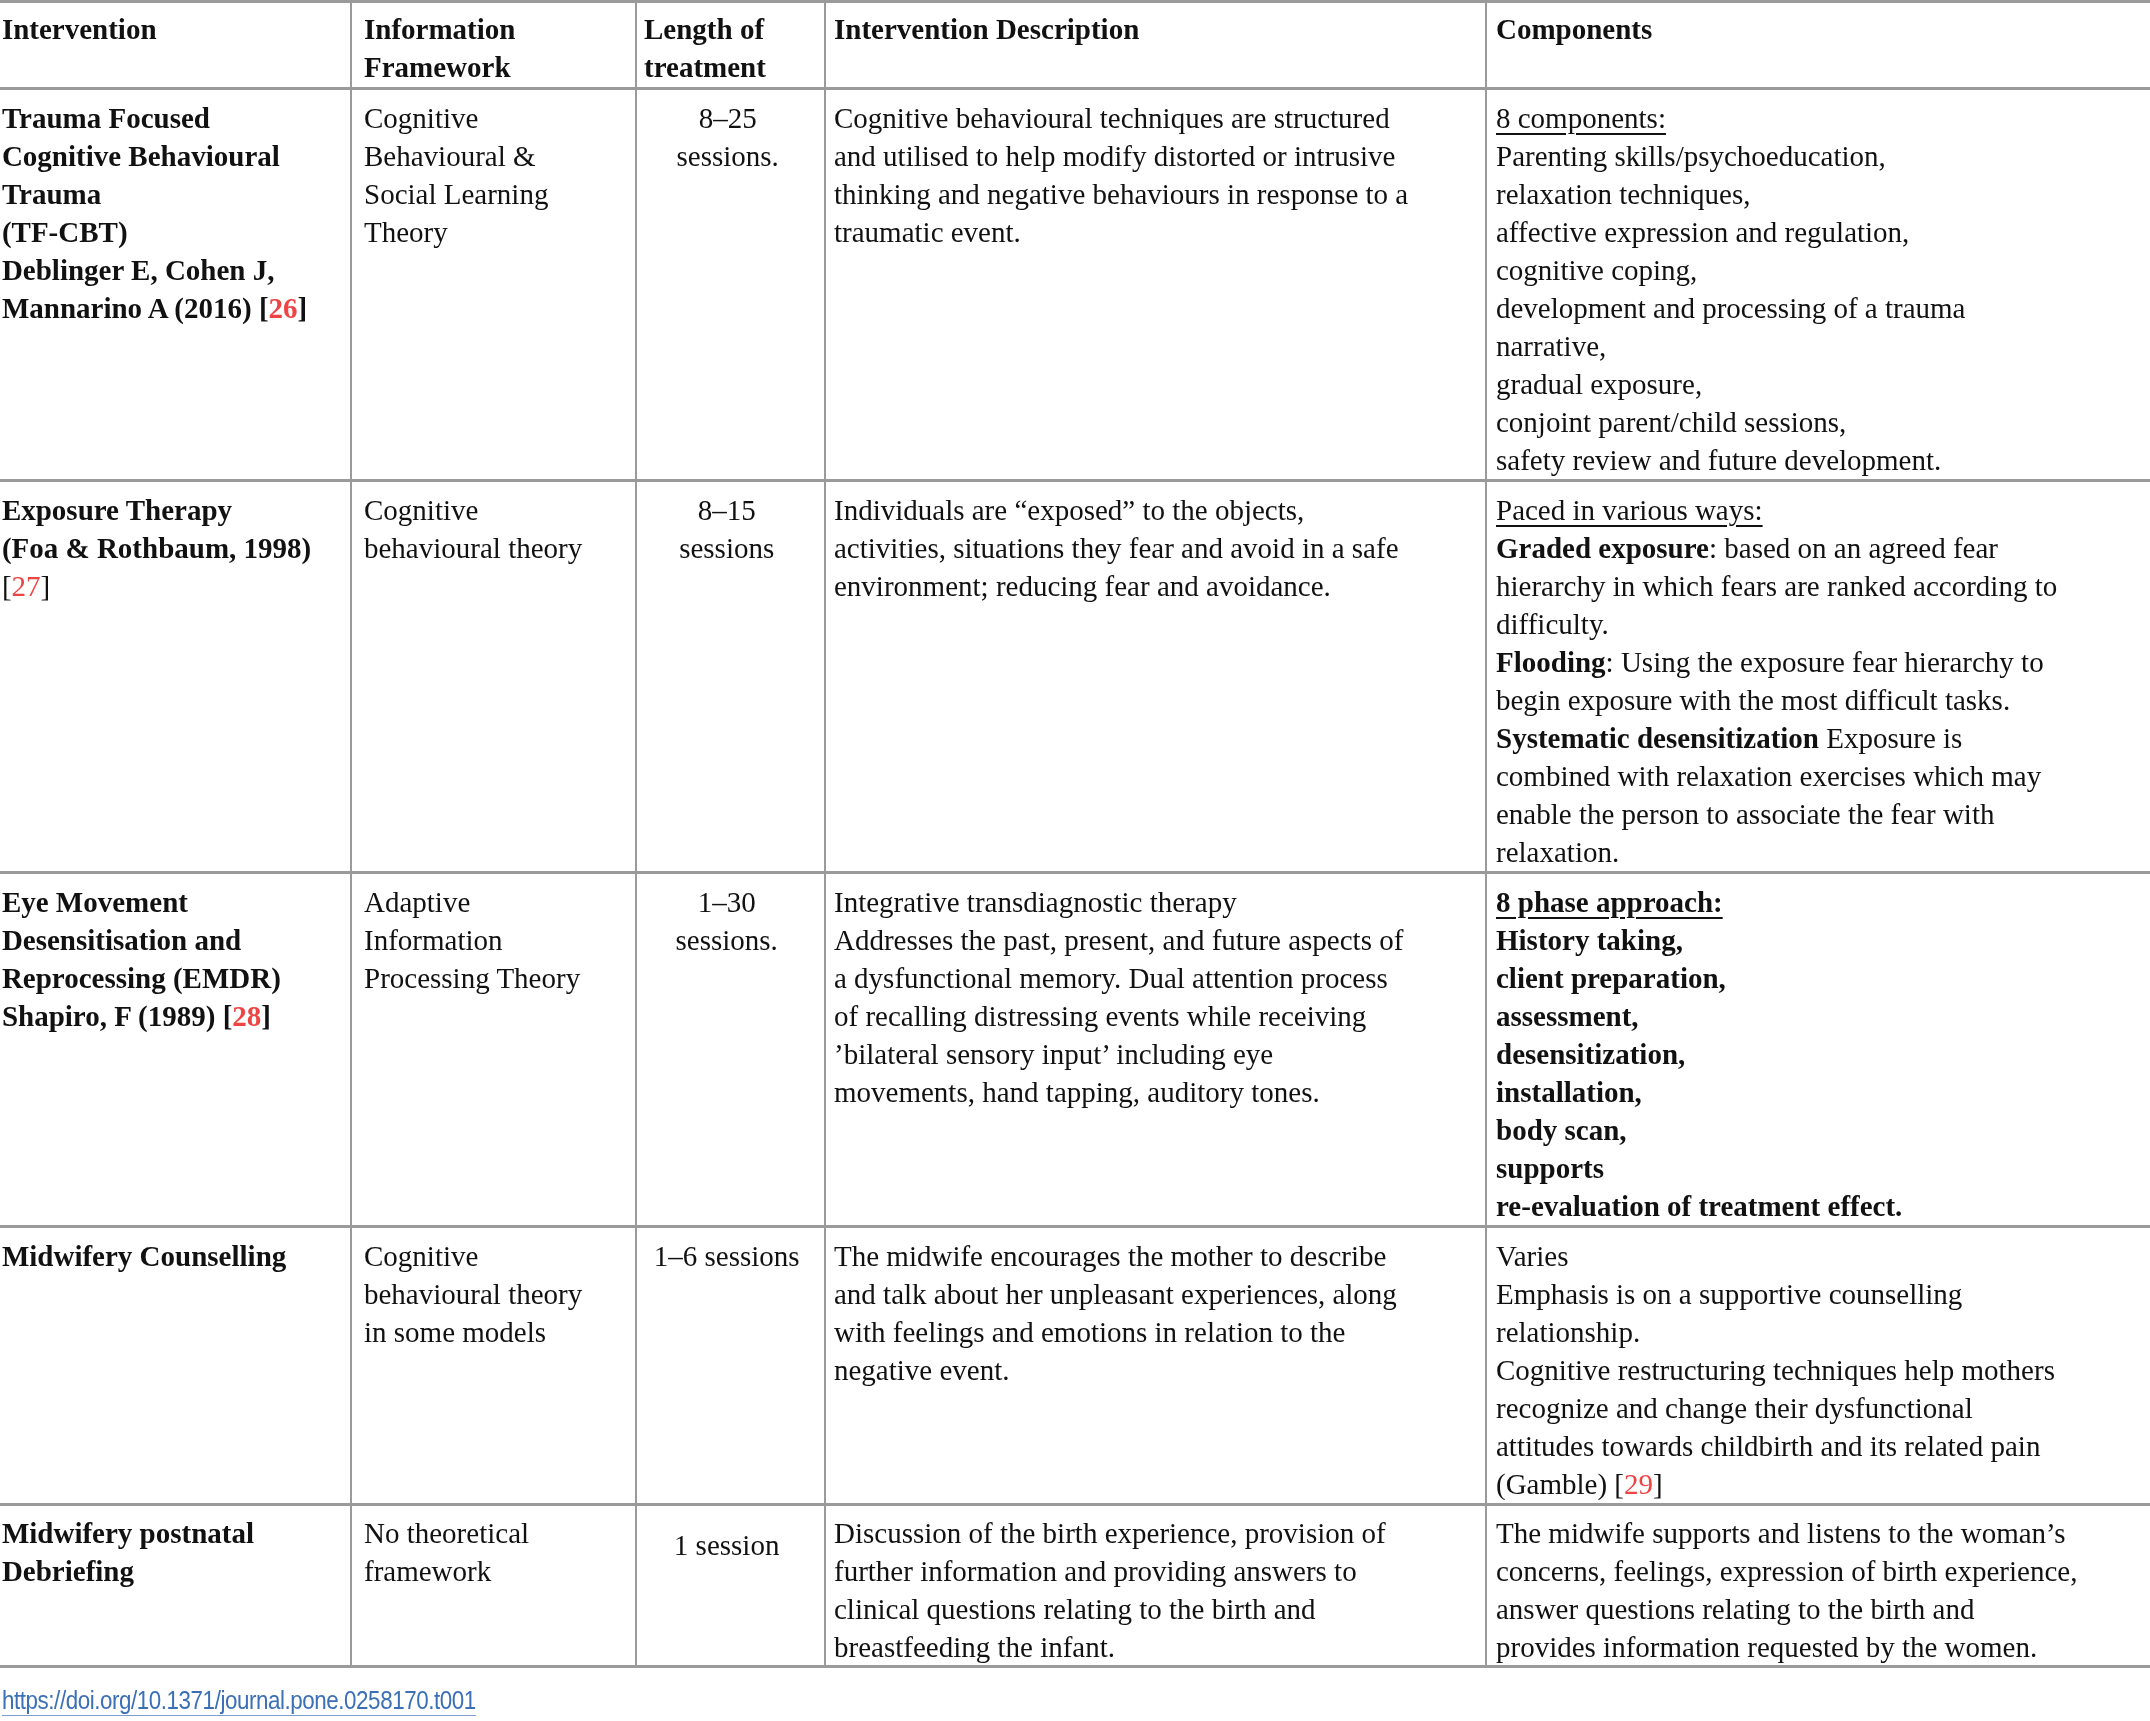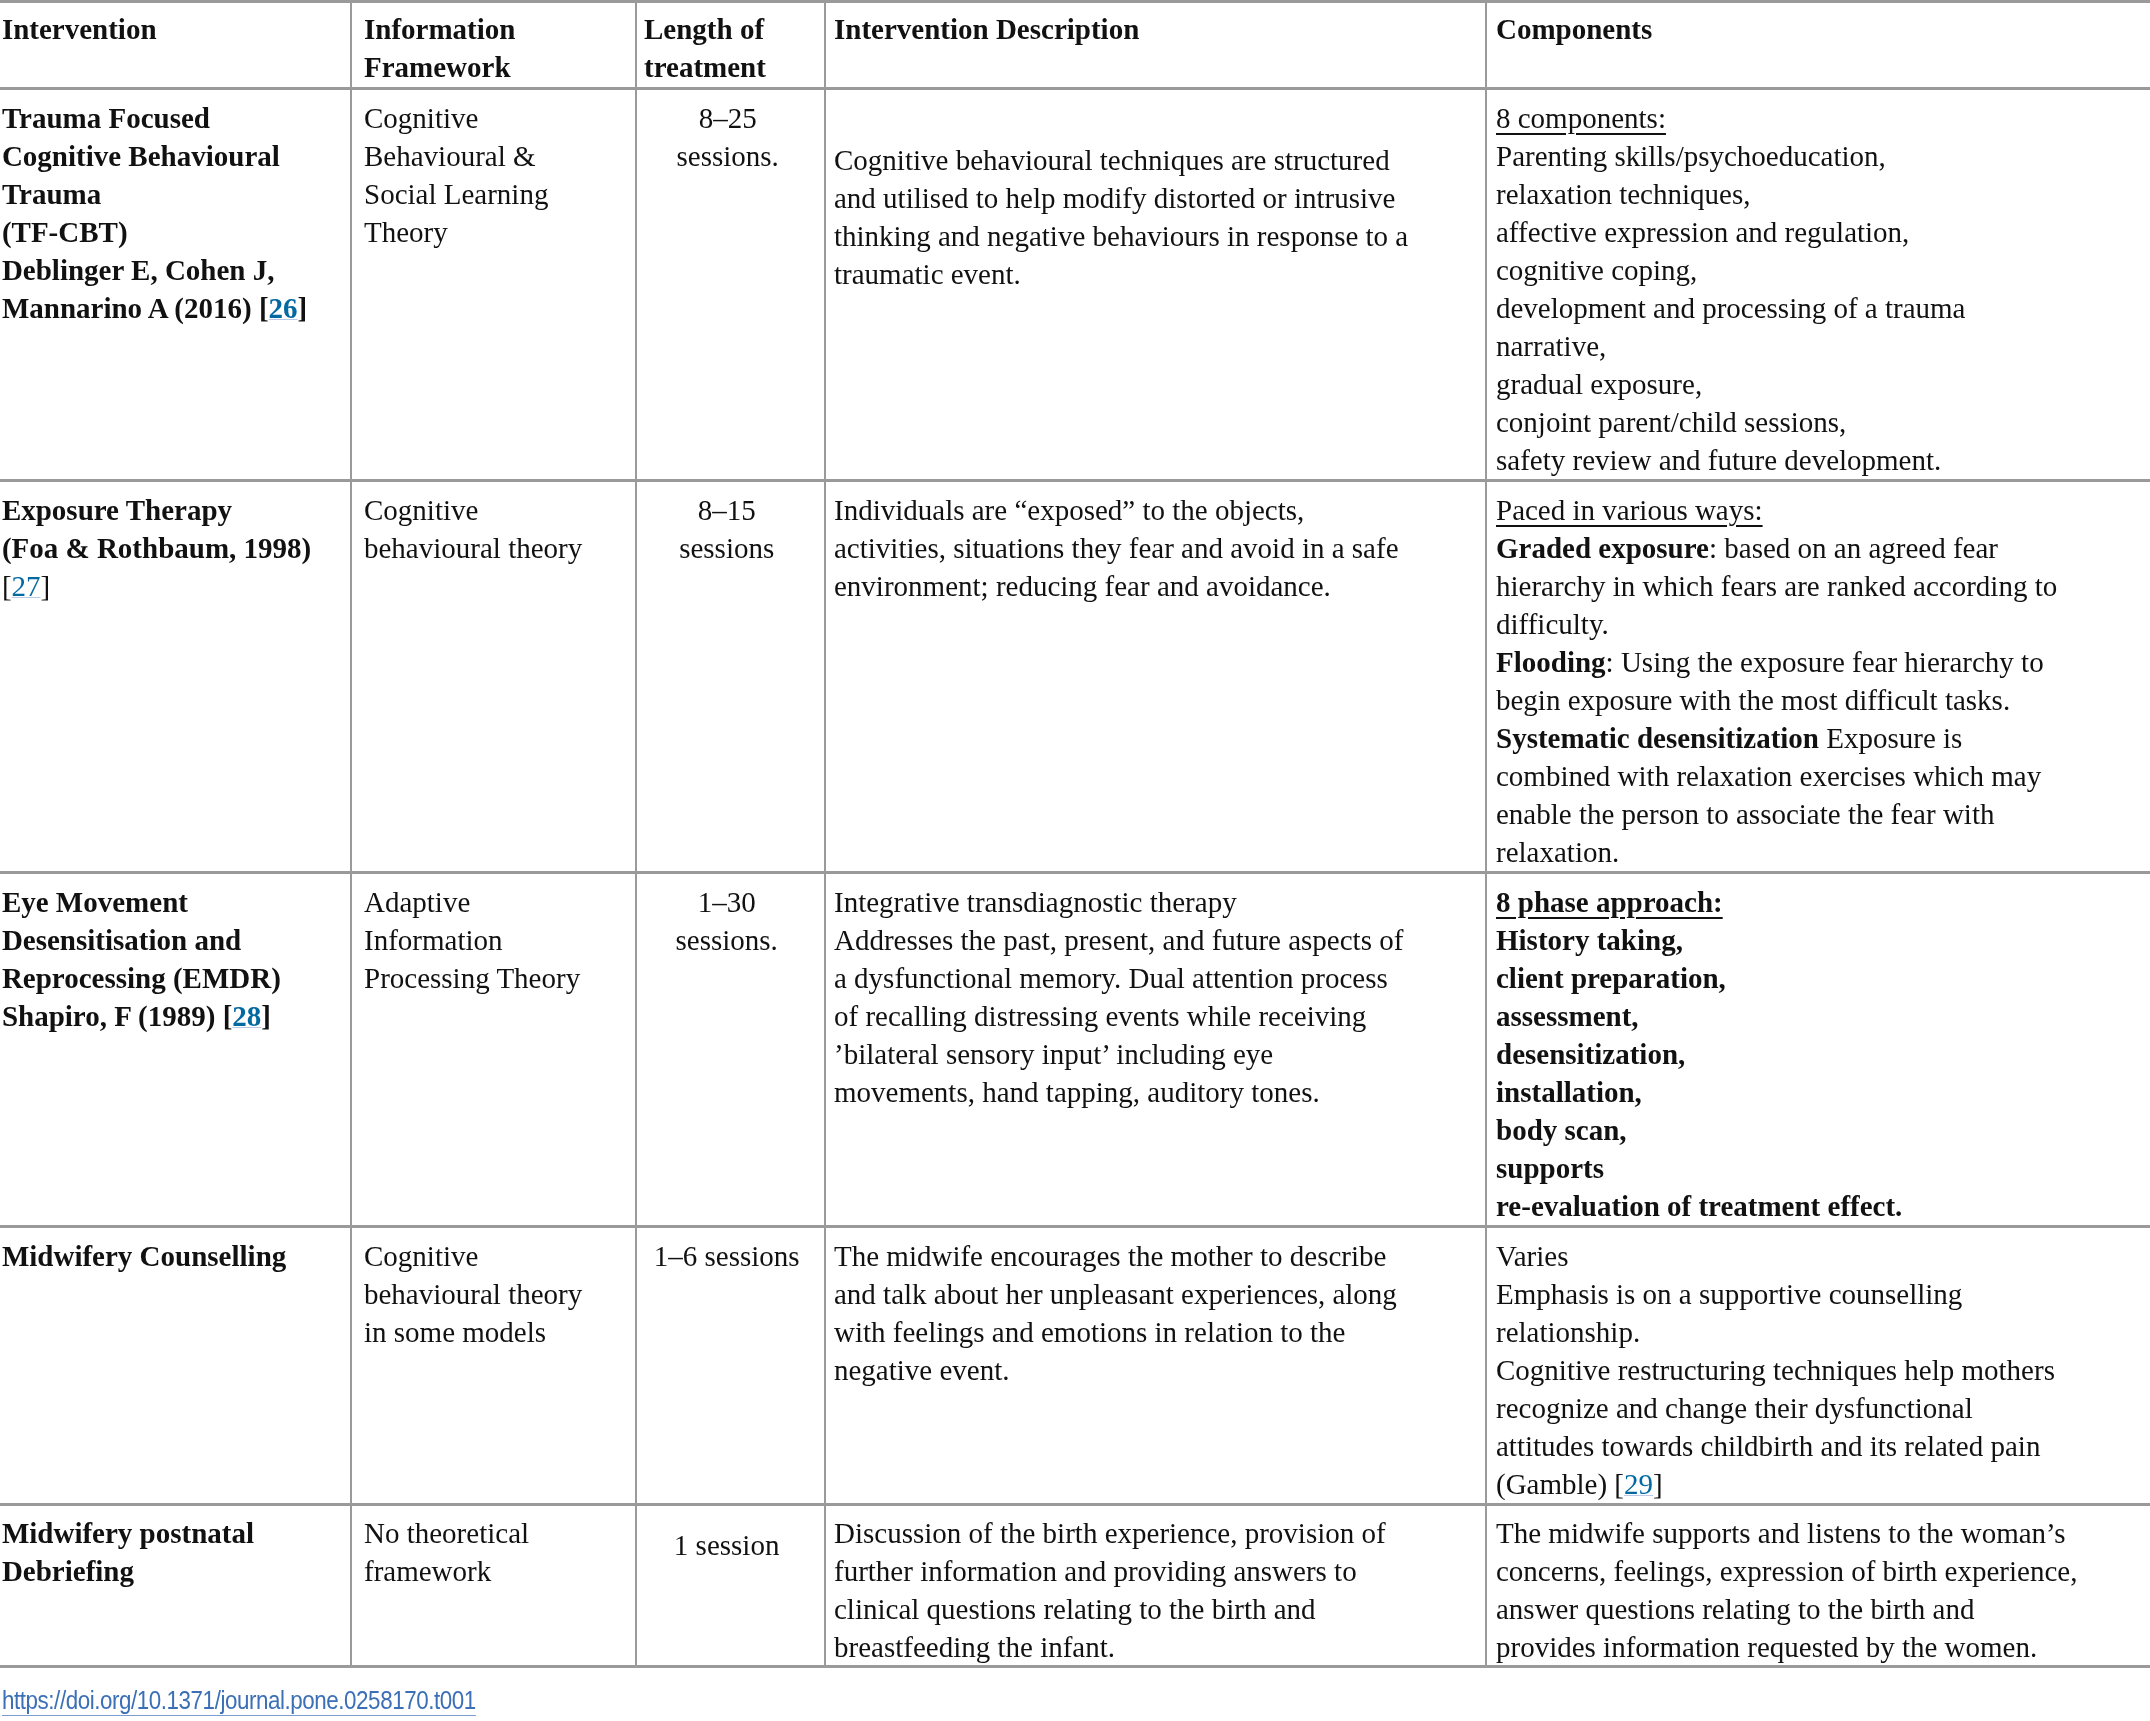--- a/index.html
+++ b/index.html
@@ -7,21 +7,21 @@
          font-family:"Liberation Serif", "DejaVu Serif", serif; color:#111; }
   .tbl { position:absolute; left:0; top:0; width:2151px; }
   .hline { position:absolute; left:0; width:2151px; height:2.9px; background:#9a9a9a; }
   .vline { position:absolute; width:1.9px; background:#9a9a9a; }
   .cell { position:absolute; font-size:29px; line-height:38px; box-sizing:border-box; padding:0 7.6px 0 0; }
   .hdr { font-weight:bold; top:9.6px; }
   .b { font-weight:bold; }
   .center { text-align:center; }
   .u { text-decoration:underline; text-decoration-thickness:1.9px; text-underline-offset:4.8px; }
   .line { display:block; white-space:nowrap; }
-  .ref { color:#0369a1; text-decoration:underline; text-decoration-color:#b9c9e6; text-decoration-thickness:1px; cursor:pointer; }
+  .ref { color:#ef4444; text-decoration-color:#b9c9e6; text-decoration-thickness:1px; cursor:pointer; }
   .doi { position:absolute; left:1.9px; top:1686px; font-family:"Liberation Sans", "DejaVu Sans", sans-serif;
          font-size:26px; color:#3b6fb6; letter-spacing:-0.5px; transform:scaleX(0.86); transform-origin:left top;
          border-bottom:1px solid #7d9bd0; line-height:29px; cursor:pointer; }
 </style>
 </head>
 <body>
 
 <div class="tbl">
 
   <div class="hline" style="top:0px"></div>
@@ -67,21 +67,21 @@
         <div class="cell" style="left: 364px; top: 99px; width: 268px;">
           <span class="line">Cognitive</span>
           <span class="line">Behavioural &amp;</span>
           <span class="line">Social Learning</span>
           <span class="line">Theory</span>
         </div>
         <div class="cell center" style="left: 637px; top: 99px; width: 189px;">
           <span class="line">8–25</span>
           <span class="line">sessions.</span>
         </div>
-        <div class="cell" style="left: 834px; top: 99px; width: 650px; margin-top: 42px;">
+        <div class="cell" style="left: 834px; top: 99px; width: 650px;">
           <span class="line">Cognitive behavioural techniques are structured</span>
           <span class="line">and utilised to help modify distorted or intrusive</span>
           <span class="line">thinking and negative behaviours in response to a</span>
           <span class="line">traumatic event.</span>
         </div>
         <div class="cell" style="left: 1496px; top: 99px; width: 654px;">
           <span class="line"><span class="u">8 components:</span></span>
           <span class="line">Parenting skills/psychoeducation,</span>
           <span class="line">relaxation techniques,</span>
           <span class="line">affective expression and regulation,</span>

